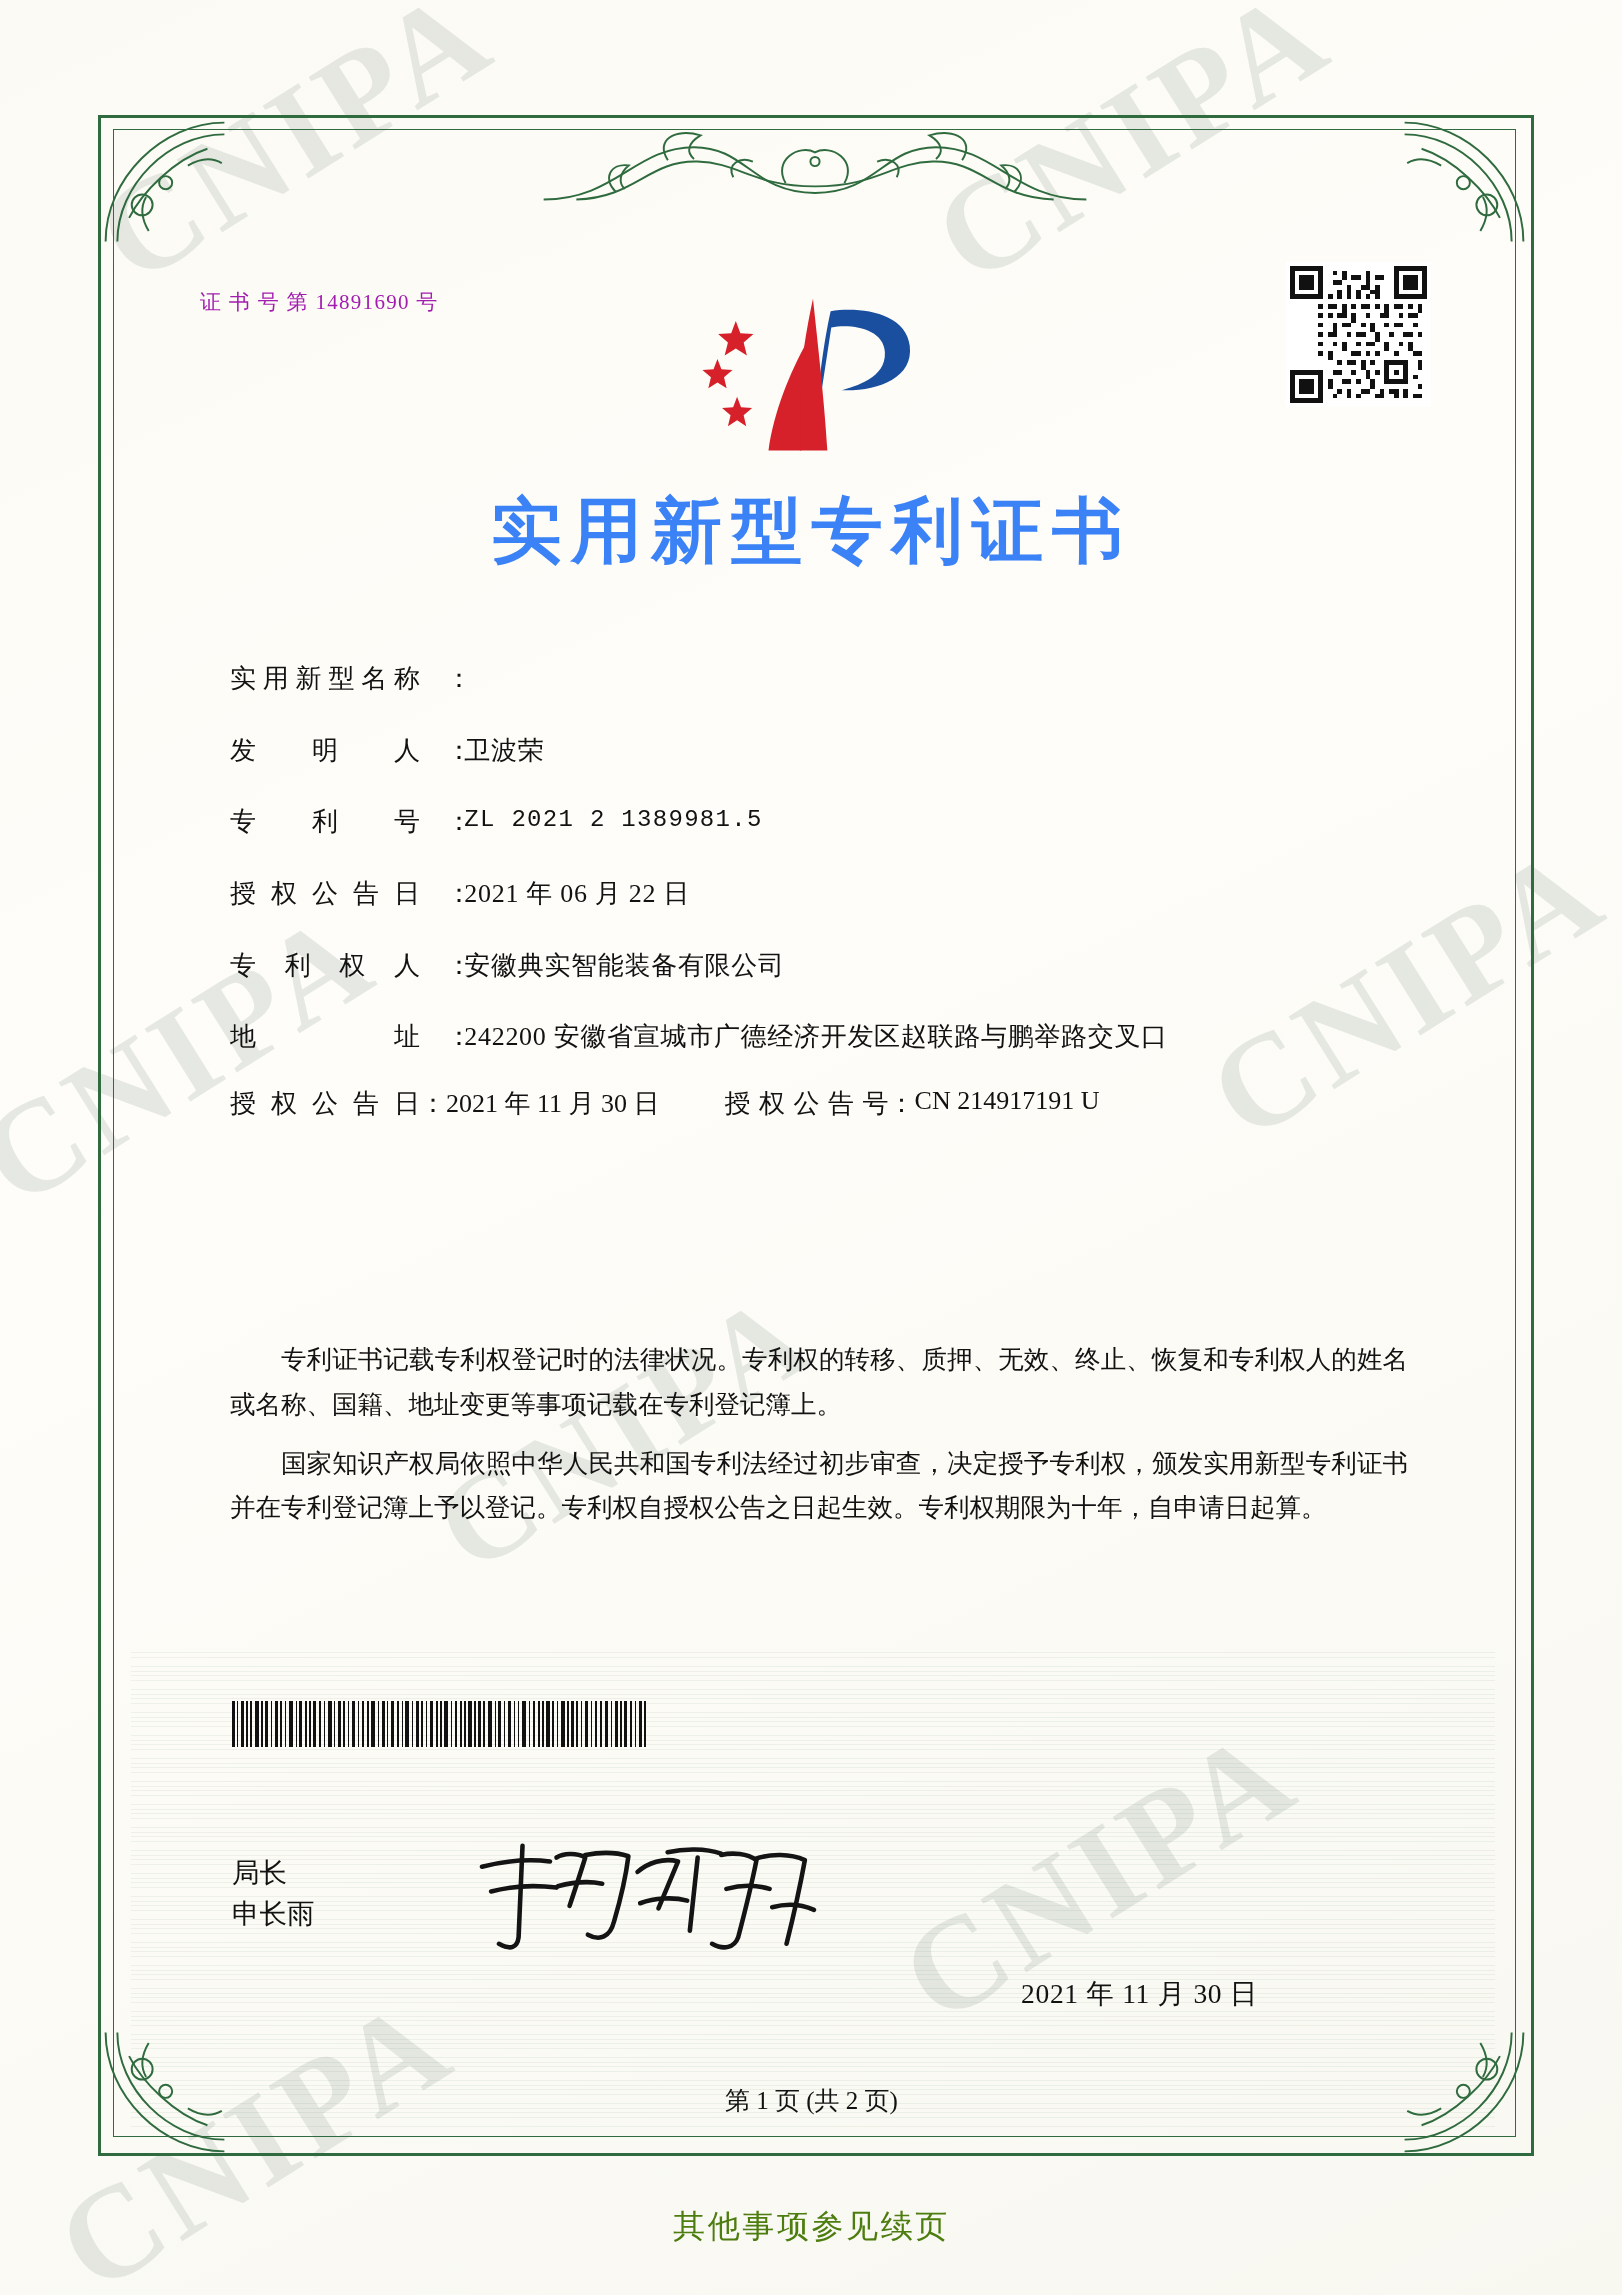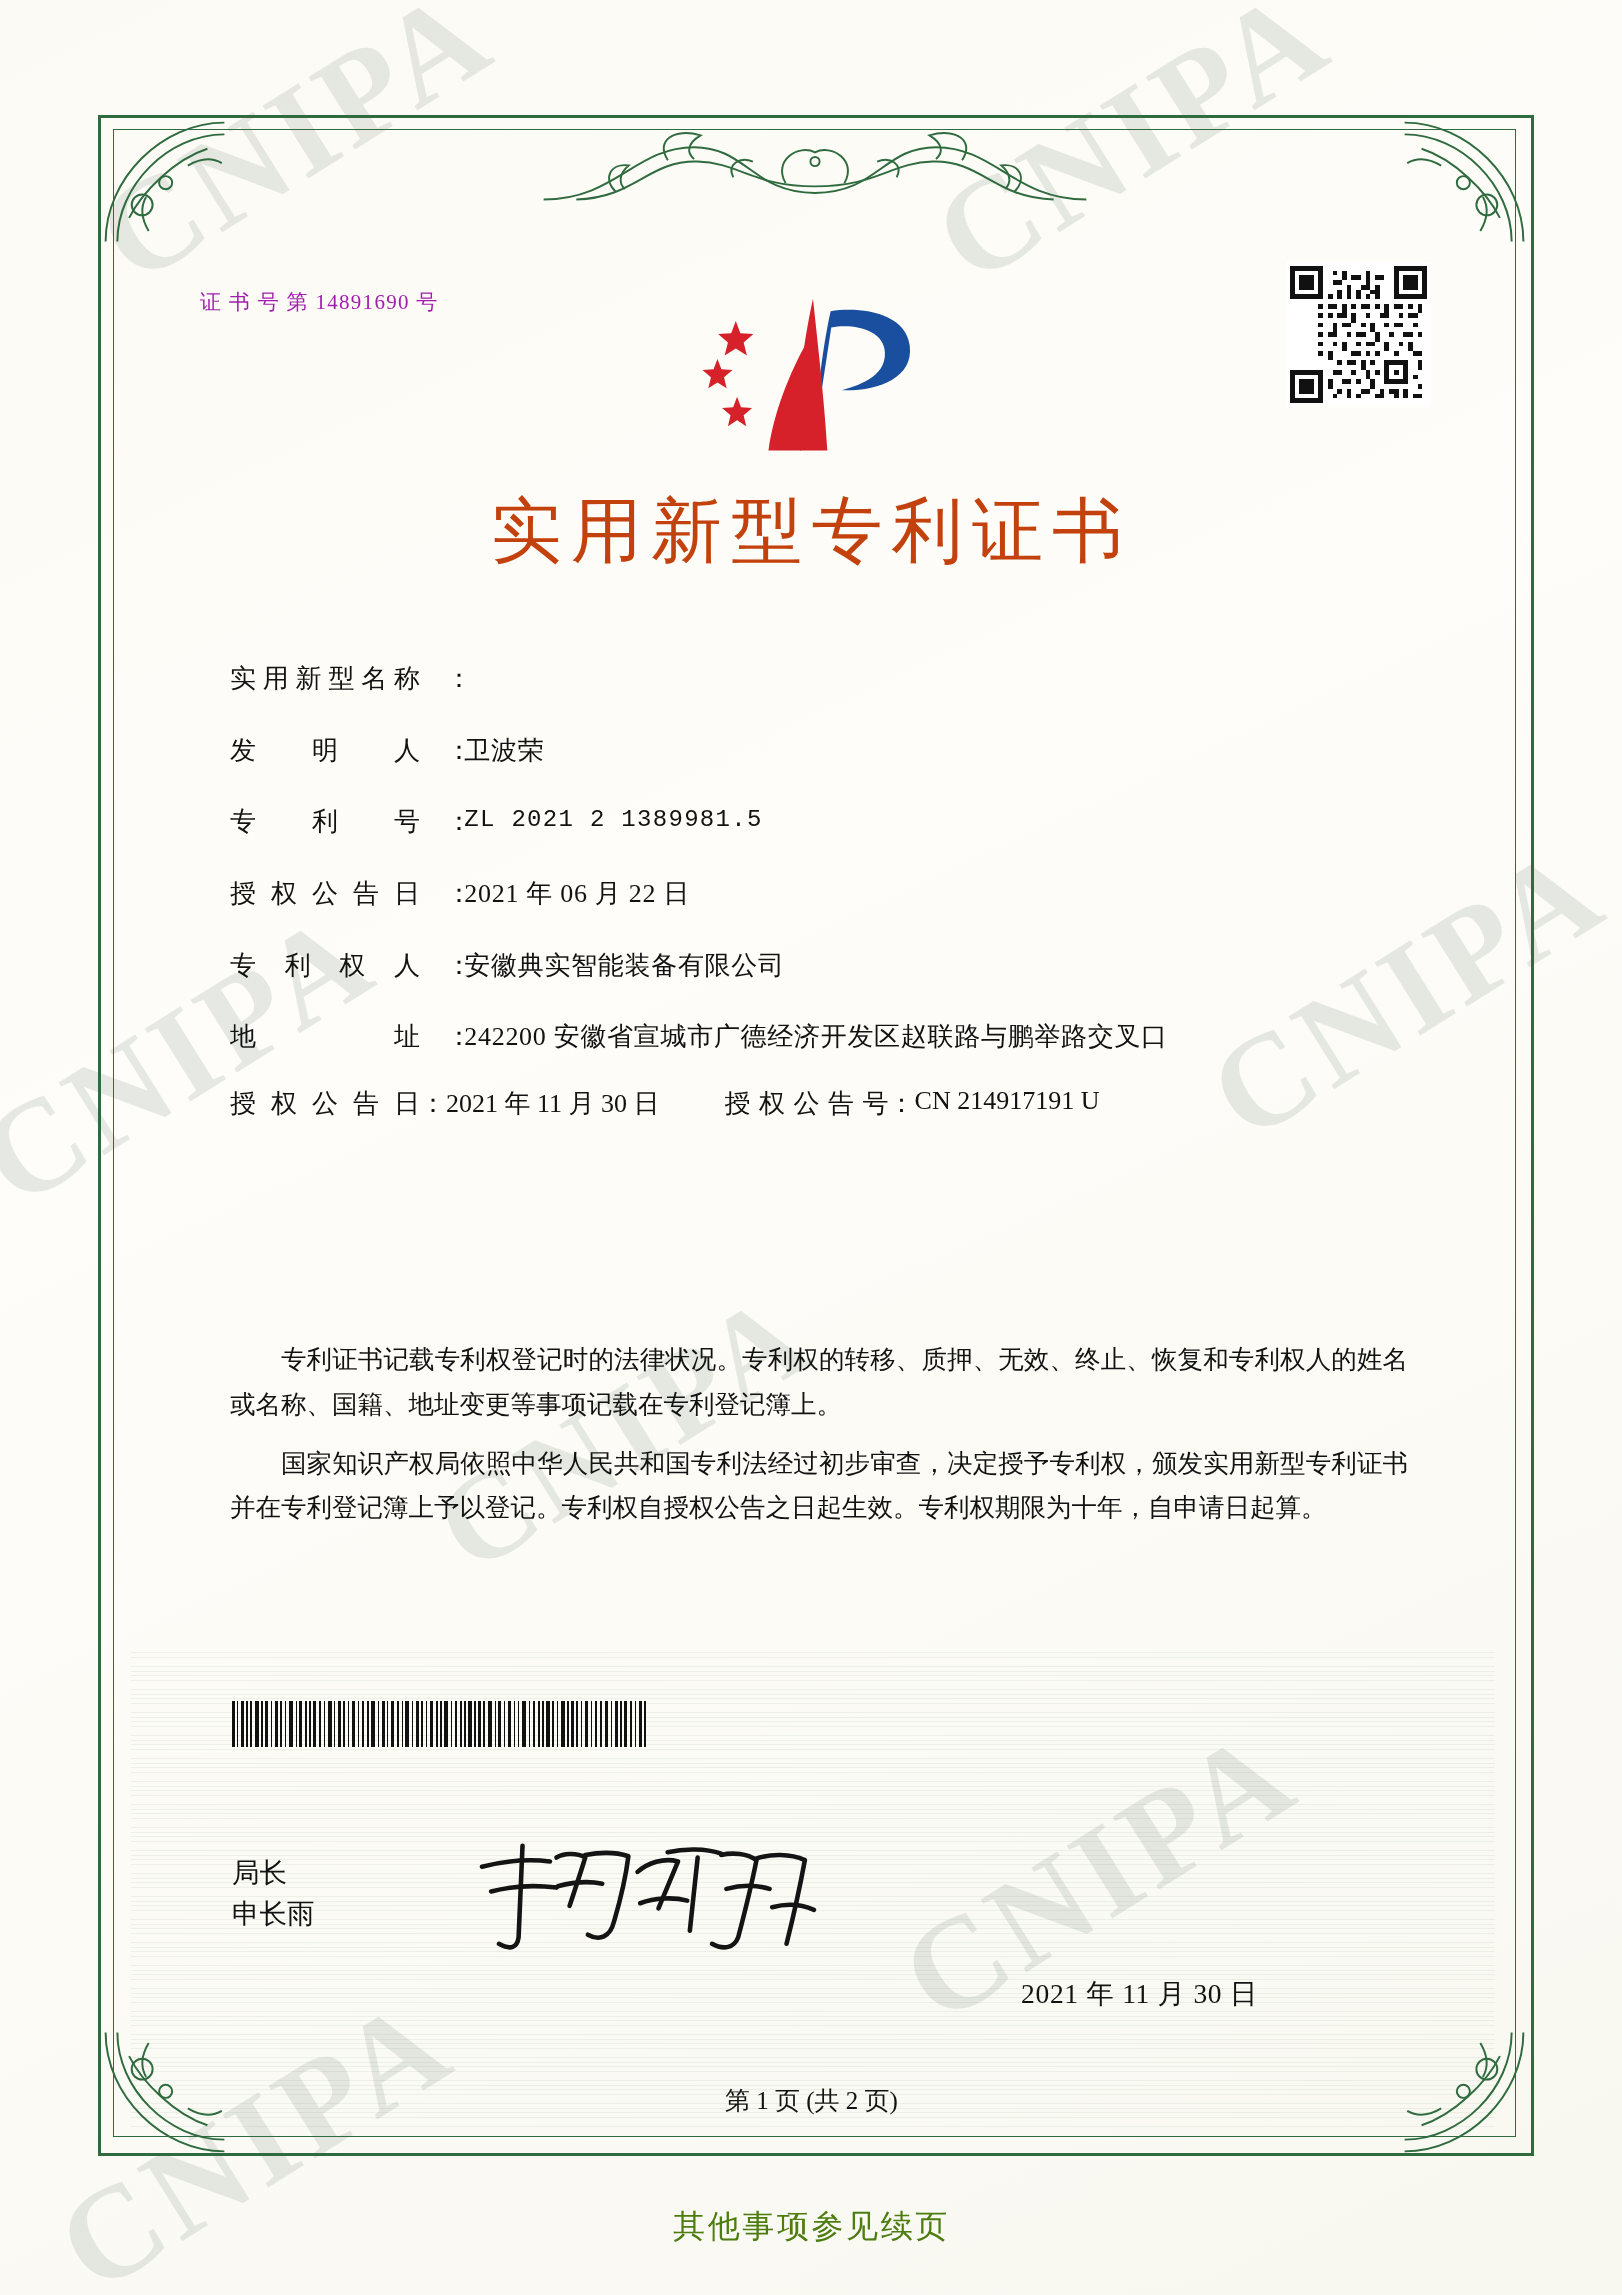--- a/index.html
+++ b/index.html
@@ -147,23 +147,23 @@
     height: 190px;
   }
 
   .cert-title {
     position: absolute;
     left: 0;
     right: 0;
     top: 484px;
     text-align: center;
     font-size: 71px;
-    font-weight: 400;
+    font-weight: 700;
     letter-spacing: 9.2px;
-    color: #c2410c;
+    color: #3b82f6;
     font-family: "Liberation Serif", "DejaVu Serif", serif;
   }
 
   
   .fields {
     position: absolute;
     left: 230px;
     top: 660px;
     width: 1171px;
   }

